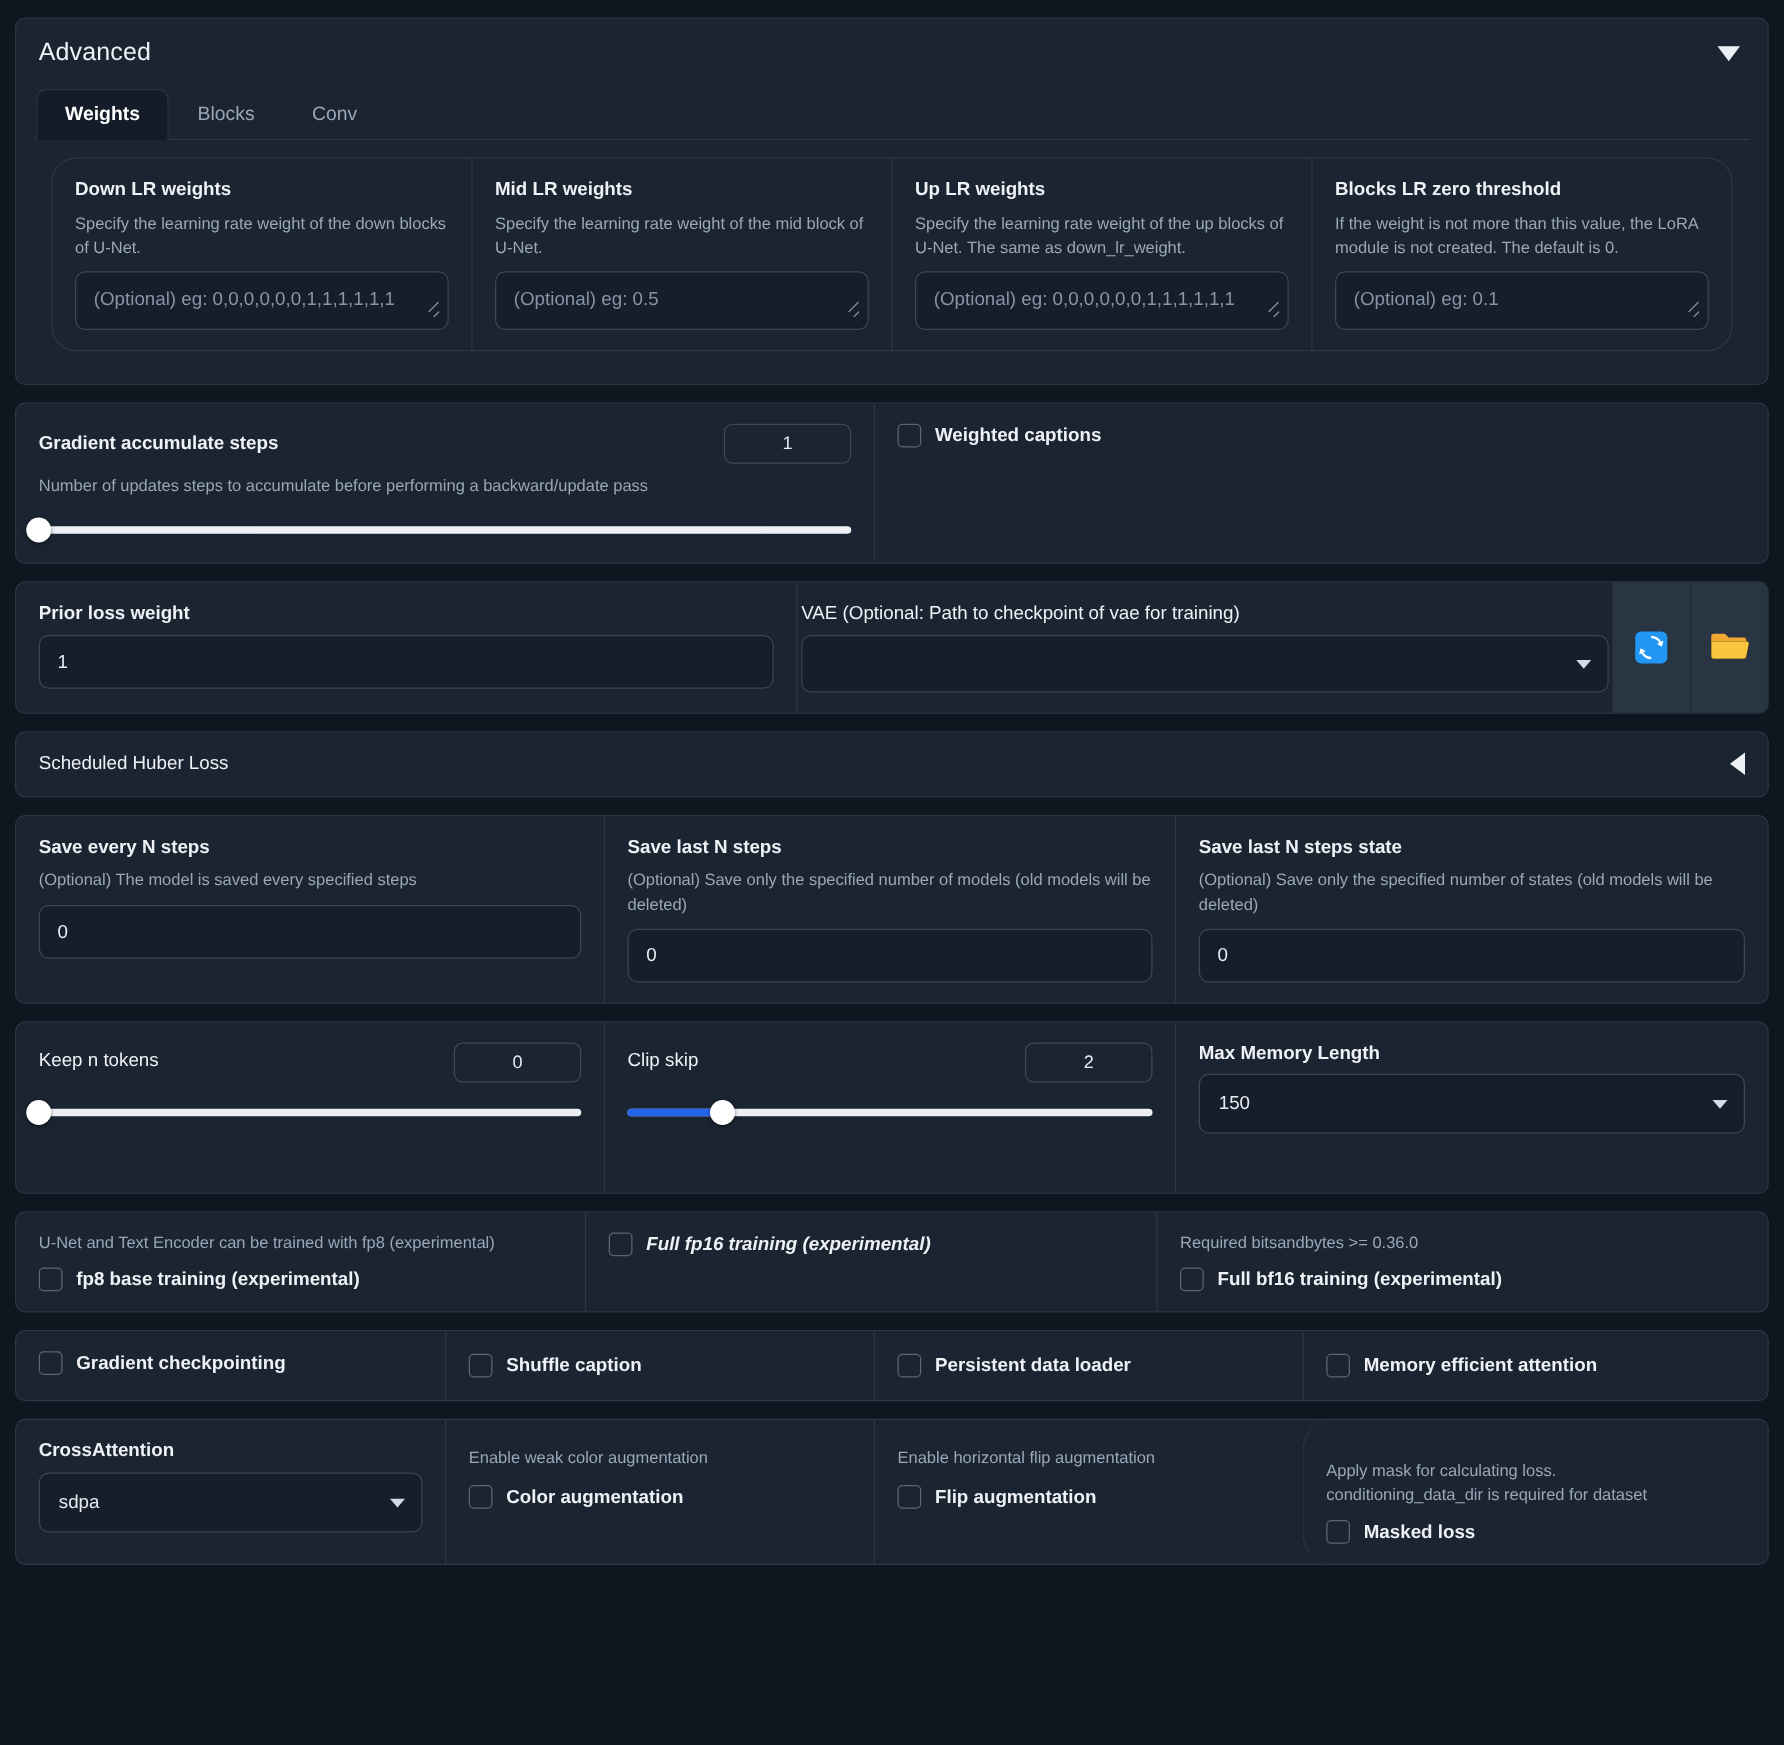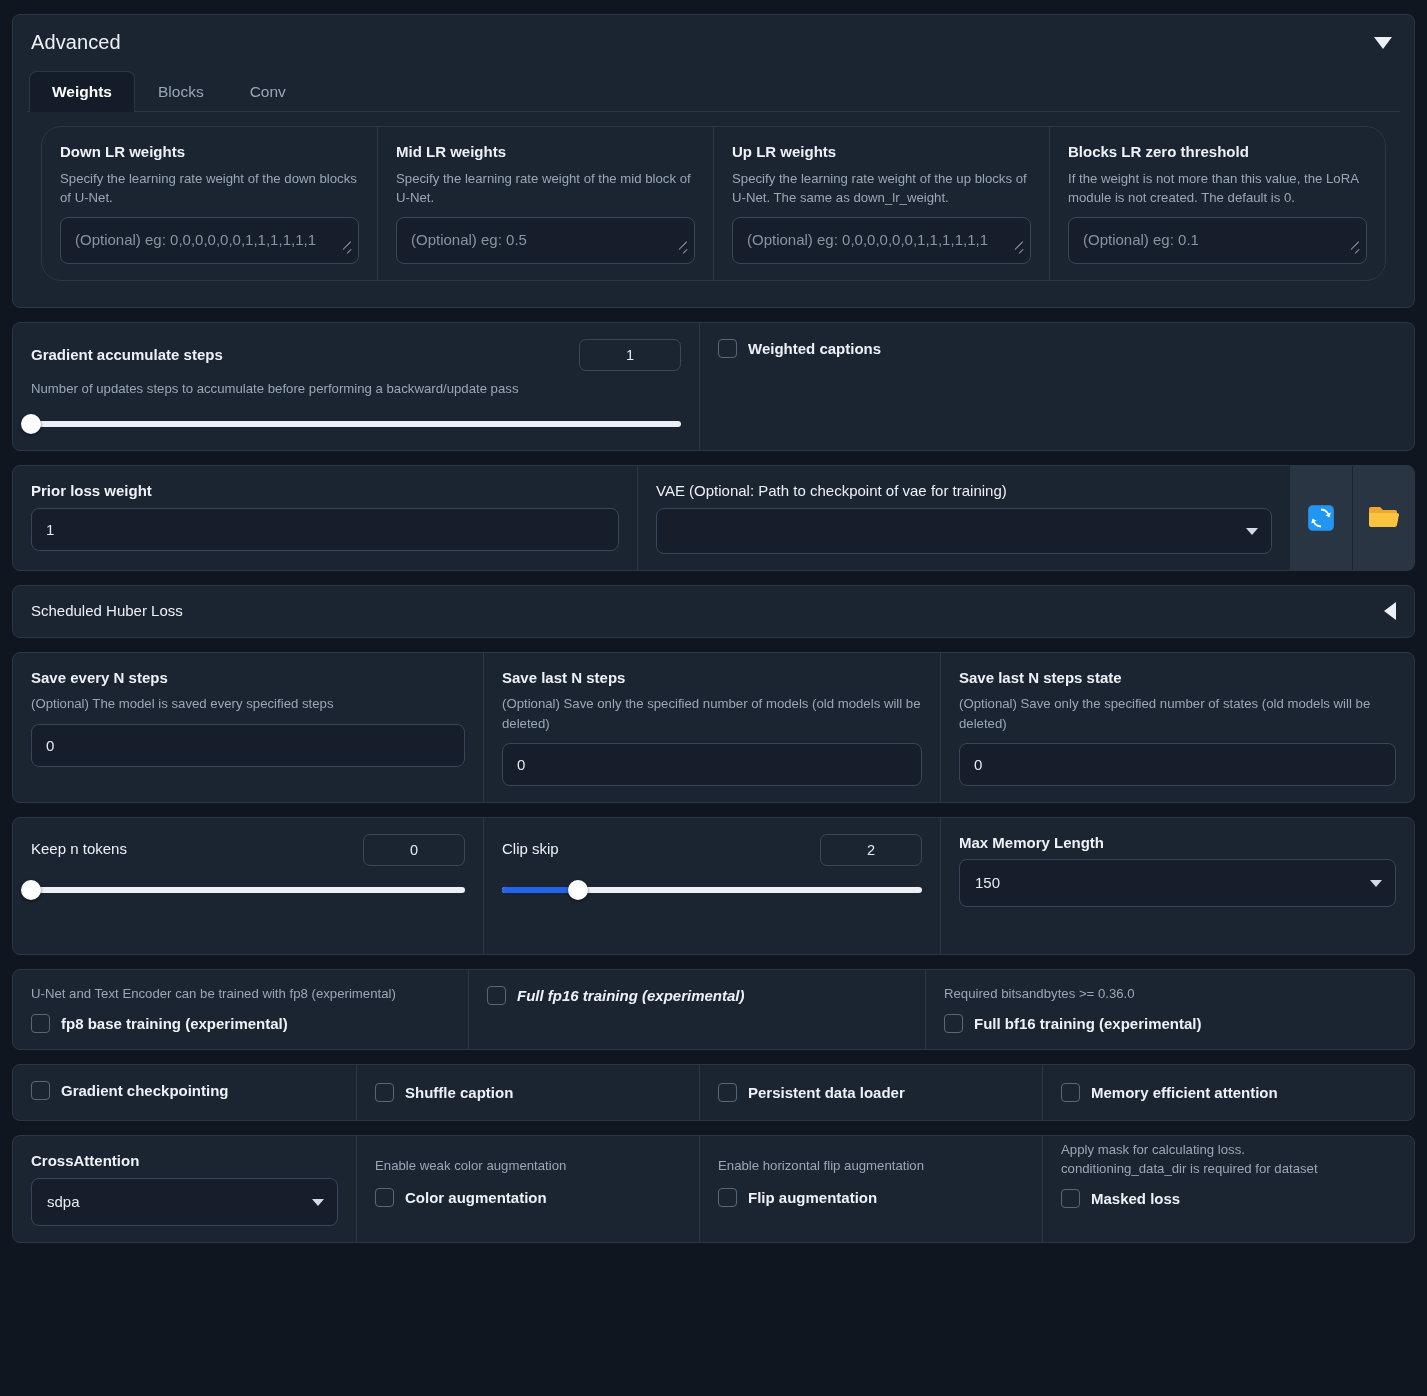--- a/index.html
+++ b/index.html
@@ -233,21 +233,21 @@
   
   .btn-col { display: flex; flex: none; }
   .icon-btn {
     width: 62px;
     display: flex; align-items: center; justify-content: center;
     background: #2a3543;
     cursor: pointer;
   }
   .icon-btn + .icon-btn { border-left: 1px solid #1b2431; }
   .icon-btn.last { border-radius: 0 7px 7px 0; }
-  .vae-main { flex: 1; padding: 16px 18px; min-width: 0; }
+  .vae-main { flex: 1; padding: 16px 3px; min-width: 0; }
 </style>
 </head>
 <body>
 
 <div class="page">
 
   <div class="accordion">
 
     <div class="acc-head">
       <div class="acc-title">Advanced</div>
@@ -475,21 +475,21 @@
         <span class="cb-label">Color augmentation</span>
       </div>
     </div>
     <div class="cell" style="flex:0 0 343px;padding-top:20px;">
       <div class="info" style="margin-bottom:13px;">Enable horizontal flip augmentation</div>
       <div class="check-row">
         <span class="cbox"></span>
         <span class="cb-label">Flip augmentation</span>
       </div>
     </div>
-    <div class="cell" style="padding-top:4px;">
+    <div class="cell" style="padding-top:31px;border-radius:24px;">
       <div class="info" style="margin-bottom:11px;">
         <div>Apply mask for calculating loss.</div>
         <div>conditioning_data_dir is required for dataset</div>
       </div>
       <div class="check-row">
         <span class="cbox"></span>
         <span class="cb-label">Masked loss</span>
       </div>
     </div>
   </div>

